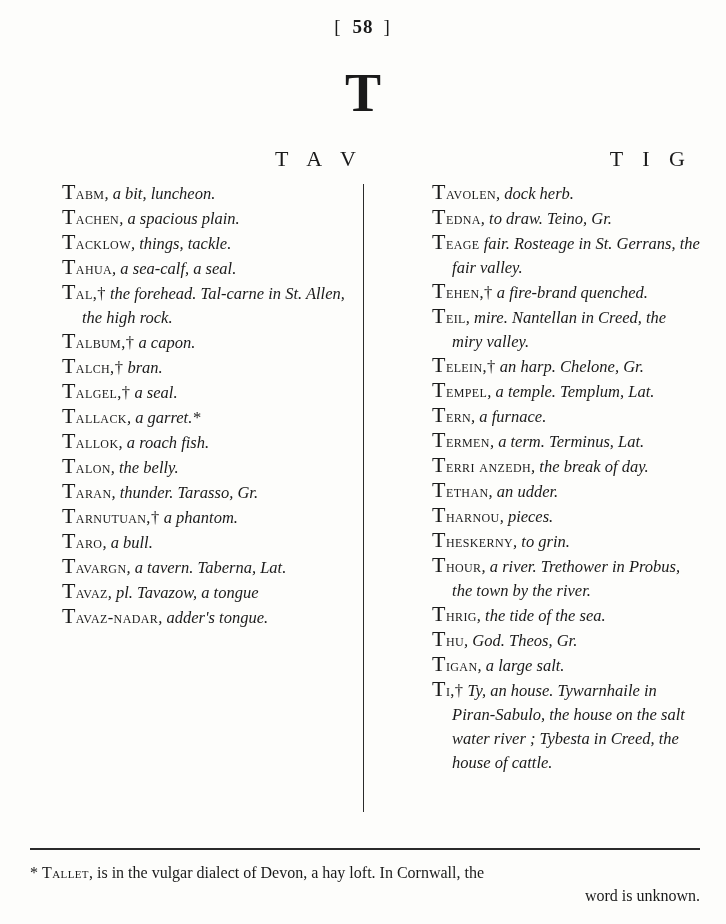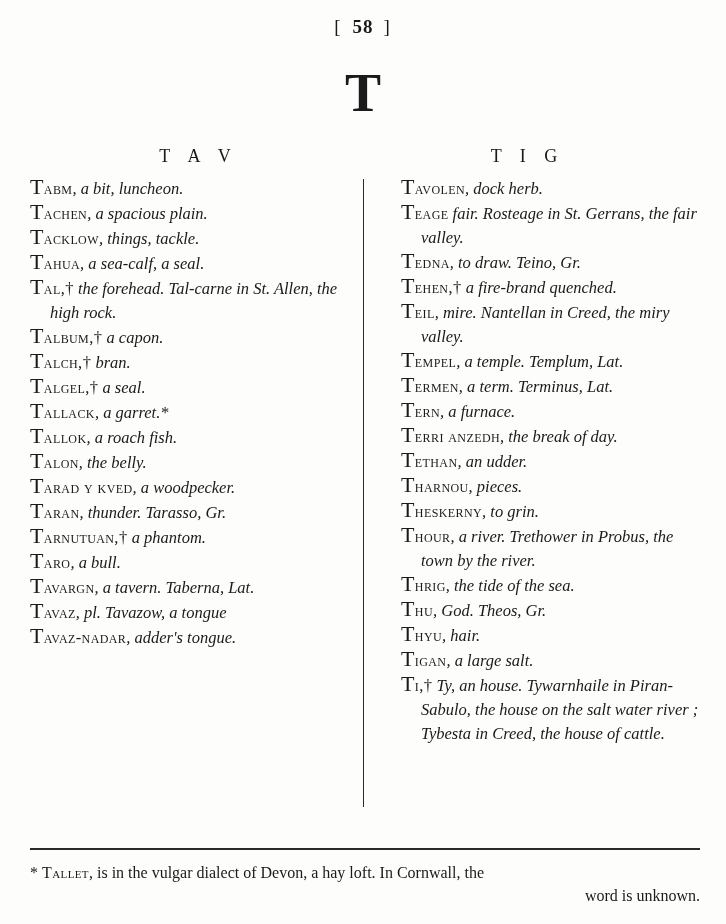--- a/index.html
+++ b/index.html
@@ -49,35 +49,36 @@
     letter-spacing: 0;
   }
   
   .heads {
     display: flex;
     margin-top: 26px;
     padding: 0 34px;
   }
   .head-cell {
     flex: 1;
-    text-align: center;
-    font-size: 18px;
+    text-align: right;
+    font-size: 22px;
     letter-spacing: 7px;
     font-family: "Liberation Serif", serif;
   }
   
   .columns {
     display: flex;
     margin-top: 10px;
     padding: 0 26px 0 30px;
     position: relative;
   }
   .col {
     width: 50%;
     box-sizing: border-box;
+    margin-left: 32px;
   }
   .col-left {
     padding-right: 18px;
   }
   .col-right {
     padding-left: 36px;
   }
   .divider {
     position: absolute;
     left: 50%;
@@ -156,45 +157,44 @@
         <p class="entry"><span class="hw"><span class="big">T</span>achen</span><span class="it">, a spacious plain.</span></p>
         <p class="entry"><span class="hw"><span class="big">T</span>acklow</span><span class="it">, things, tackle.</span></p>
         <p class="entry"><span class="hw"><span class="big">T</span>ahua</span><span class="it">, a sea-calf, a seal.</span></p>
         <p class="entry"><span class="hw"><span class="big">T</span>al,†</span><span class="it"> the forehead.  Tal-carne in St. Allen, the high rock.</span></p>
         <p class="entry"><span class="hw"><span class="big">T</span>album,†</span><span class="it"> a capon.</span></p>
         <p class="entry"><span class="hw"><span class="big">T</span>alch,†</span><span class="it"> bran.</span></p>
         <p class="entry"><span class="hw"><span class="big">T</span>algel,†</span><span class="it"> a seal.</span></p>
         <p class="entry"><span class="hw"><span class="big">T</span>allack</span><span class="it">, a garret.*</span></p>
         <p class="entry"><span class="hw"><span class="big">T</span>allok</span><span class="it">, a roach fish.</span></p>
         <p class="entry"><span class="hw"><span class="big">T</span>alon</span><span class="it">, the belly.</span></p>
-        <p class="entry"><span class="hw"><span class="big">T</span>arad y kved</span><span class="it">, a woodpecker.</span></p>
         <p class="entry"><span class="hw"><span class="big">T</span>aran</span><span class="it">, thunder.  Tarasso, Gr.</span></p>
         <p class="entry"><span class="hw"><span class="big">T</span>arnutuan,†</span><span class="it"> a phantom.</span></p>
         <p class="entry"><span class="hw"><span class="big">T</span>aro</span><span class="it">, a bull.</span></p>
         <p class="entry"><span class="hw"><span class="big">T</span>avargn</span><span class="it">, a tavern.  Taberna, Lat.</span></p>
         <p class="entry"><span class="hw"><span class="big">T</span>avaz</span><span class="it">, pl. Tavazow, a tongue</span></p>
         <p class="entry"><span class="hw"><span class="big">T</span>avaz-nadar</span><span class="it">, adder's tongue.</span></p>
       </div>
     <div class="col col-right" id="col-right">
         <p class="entry"><span class="hw"><span class="big">T</span>avolen</span><span class="it">, dock herb.</span></p>
+        <p class="entry"><span class="hw"><span class="big">T</span>edna</span><span class="it">, to draw.  Teino, Gr.</span></p>
         <p class="entry"><span class="hw"><span class="big">T</span>eage</span><span class="it"> fair.  Rosteage in St. Gerrans, the fair valley.</span></p>
-        <p class="entry"><span class="hw"><span class="big">T</span>edna</span><span class="it">, to draw.  Teino, Gr.</span></p>
         <p class="entry"><span class="hw"><span class="big">T</span>ehen,†</span><span class="it"> a fire-brand quenched.</span></p>
         <p class="entry"><span class="hw"><span class="big">T</span>eil</span><span class="it">, mire.  Nantellan in Creed, the miry valley.</span></p>
+        <p class="entry"><span class="hw"><span class="big">T</span>elein,†</span><span class="it"> an harp.  Chelone, Gr.</span></p>
         <p class="entry"><span class="hw"><span class="big">T</span>empel</span><span class="it">, a temple.  Templum, Lat.</span></p>
+        <p class="entry"><span class="hw"><span class="big">T</span>ern</span><span class="it">, a furnace.</span></p>
         <p class="entry"><span class="hw"><span class="big">T</span>ermen</span><span class="it">, a term.  Terminus, Lat.</span></p>
-        <p class="entry"><span class="hw"><span class="big">T</span>ern</span><span class="it">, a furnace.</span></p>
         <p class="entry"><span class="hw"><span class="big">T</span>erri anzedh</span><span class="it">, the break of day.</span></p>
         <p class="entry"><span class="hw"><span class="big">T</span>ethan</span><span class="it">, an udder.</span></p>
         <p class="entry"><span class="hw"><span class="big">T</span>harnou</span><span class="it">, pieces.</span></p>
         <p class="entry"><span class="hw"><span class="big">T</span>heskerny</span><span class="it">, to grin.</span></p>
         <p class="entry"><span class="hw"><span class="big">T</span>hour</span><span class="it">, a river.  Trethower in Probus, the town by the river.</span></p>
         <p class="entry"><span class="hw"><span class="big">T</span>hrig</span><span class="it">, the tide of the sea.</span></p>
         <p class="entry"><span class="hw"><span class="big">T</span>hu</span><span class="it">, God.  Theos, Gr.</span></p>
-        <p class="entry"><span class="hw"><span class="big">T</span>hyu</span><span class="it">, hair.</span></p>
         <p class="entry"><span class="hw"><span class="big">T</span>igan</span><span class="it">, a large salt.</span></p>
         <p class="entry"><span class="hw"><span class="big">T</span>i,†</span><span class="it"> Ty, an house.  Tywarnhaile in Piran-Sabulo, the house on the salt water river ; Tybesta in Creed, the house of cattle.</span></p>
       </div>
   </div>
 
   <div class="footrule"></div>
 
   <div class="footnote">
     <span>*</span>
     <span class="hw">Tallet</span><span id="fn1">, is in the vulgar dialect of Devon, a hay loft.  In Cornwall, the</span>

